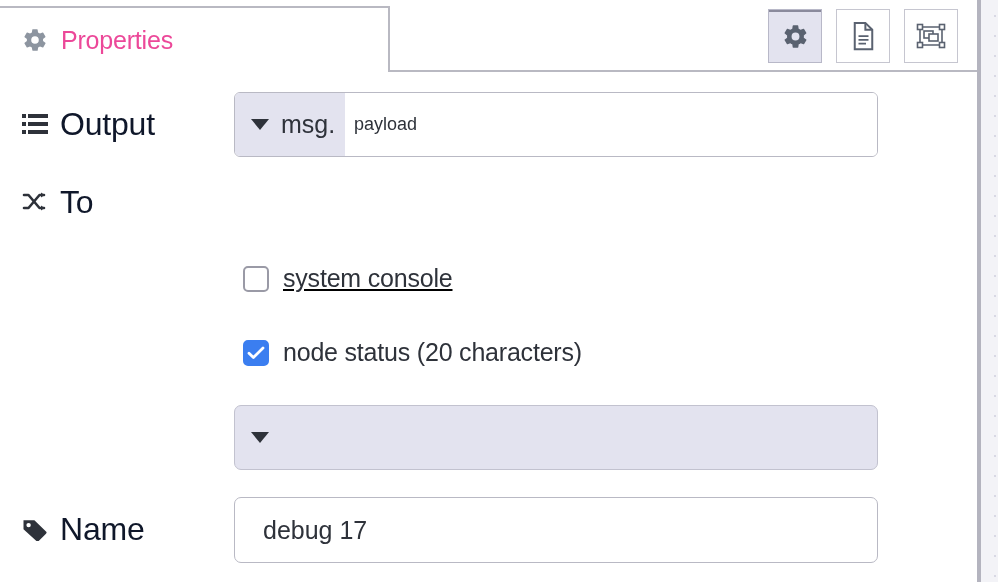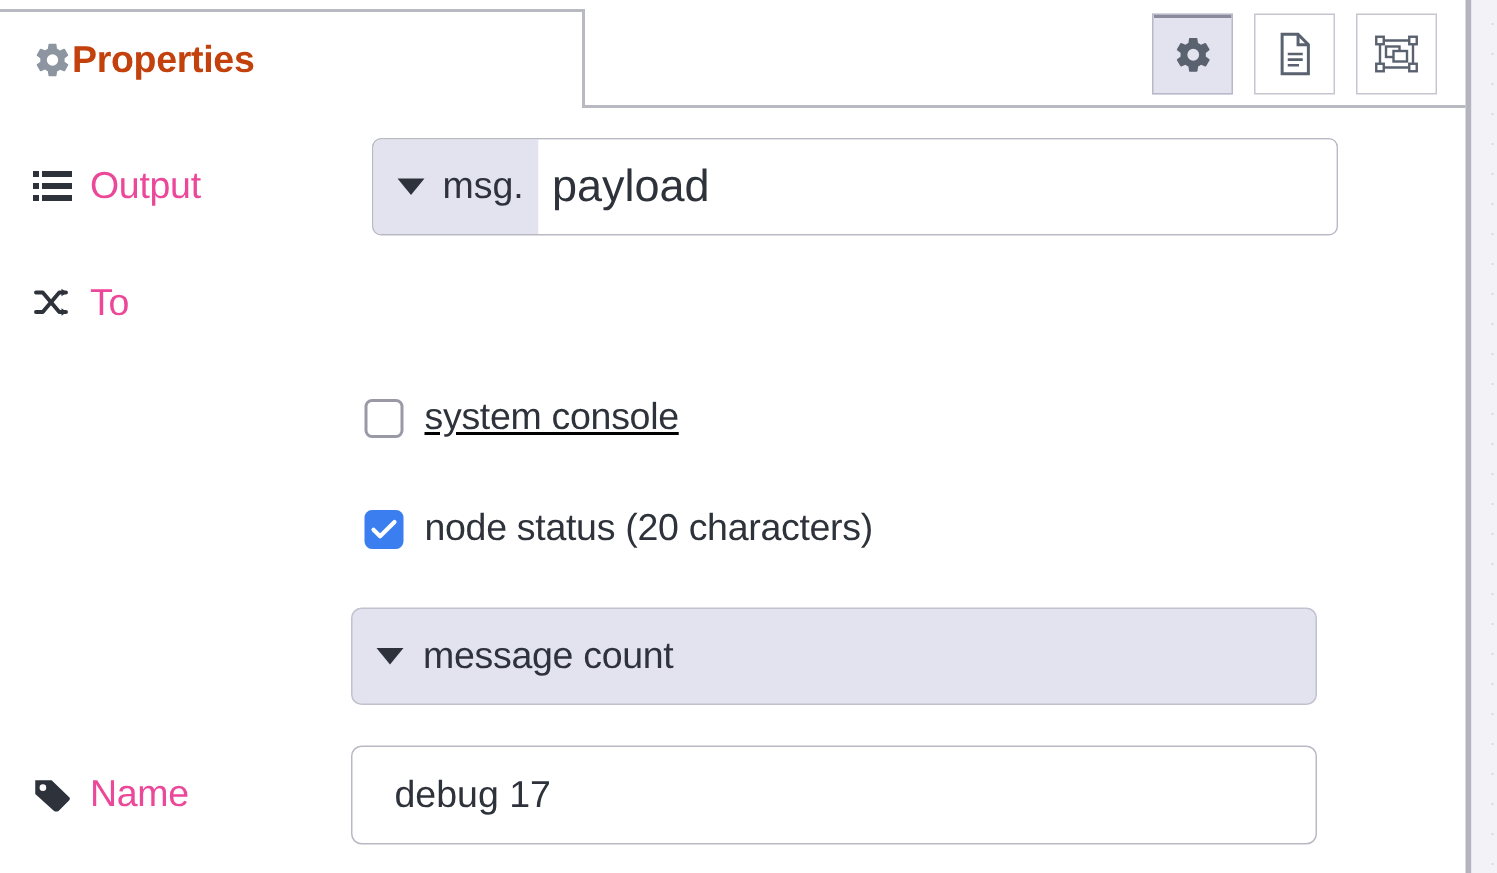--- a/index.html
+++ b/index.html
@@ -68,23 +68,24 @@
     box-sizing: border-box;
     border-top: 2px solid #b9b9c2;
     border-right: 2px solid #b9b9c2;
     background: #ffffff;
     display: flex;
     align-items: center;
     padding-left: 22px;
   }
   .tab-properties .tab-label {
     font-size: 25px;
-    font-weight: bold;
-    color: #c2410c;
+    font-weight: normal;
+    color: #ec4899;
     letter-spacing: -0.2px;
+    margin-left: 13px;
   }
   .gear-tab-icon svg { display: block; }
 
   .tab-buttons {
     position: absolute;
     right: 19px;
     top: 9px;
     display: flex;
     gap: 14px;
   }
@@ -116,30 +117,30 @@
   .row-label {
     width: 234px;
     box-sizing: border-box;
     padding-left: 22px;
     display: flex;
     align-items: center;
     gap: 12px;
     height: 40px;
   }
   .row-label .lbl-text {
-    font-size: 25px;
-    color: #ec4899;
+    font-size: 32px;
+    color: #0f172a;
     letter-spacing: -0.2px;
   }
   .lbl-icon svg { display: block; }
 
   
   .typed-input {
     position: absolute;
-    left: 248px;
+    left: 234px;
     top: 92px;
     width: 644px;
     height: 65px;
     box-sizing: border-box;
     border: 1px solid #b9b9c4;
     border-radius: 6px;
     background: #ffffff;
     display: flex;
     align-items: stretch;
     overflow: hidden;
@@ -162,21 +163,21 @@
   }
   .typed-prefix-text {
     font-size: 25px;
     color: #2e323a;
   }
   .typed-value {
     flex: 1;
     display: flex;
     align-items: center;
     padding-left: 9px;
-    font-size: 30px;
+    font-size: 18px;
     color: #2e323a;
     background: #ffffff;
   }
 
   
   .check-row {
     position: absolute;
     left: 243px;
     display: flex;
     align-items: center;
@@ -349,21 +350,20 @@
     <span class="checkbox checked">
       <svg width="18" height="14" viewBox="0 0 18 14" fill="none" stroke="#ffffff" stroke-width="2.8" stroke-linecap="round" stroke-linejoin="round">
         <path d="M2 7.2 6.4 11.5 16 2"></path>
       </svg>
     </span>
     <span class="check-label">node status (20 characters)</span>
   </div>
 
   <div class="select-box">
     <span class="caret-down"></span>
-    <span class="select-text">message count</span>
   </div>
 
   <div class="row" style="top:509px;">
     <div class="row-label">
       <span class="lbl-icon">
         <svg width="26" height="24" viewBox="0 0 26 24" fill="#2e323a">
           <path d="M1.5 3.2 12.4 3.2 24 14.4a1.6 1.6 0 0 1 0 2.3l-7.3 7.3a1.6 1.6 0 0 1-2.3 0L1.5 12.3z"></path>
           <circle cx="6.6" cy="8.1" r="2.2" fill="#ffffff"></circle>
         </svg>
       </span>

